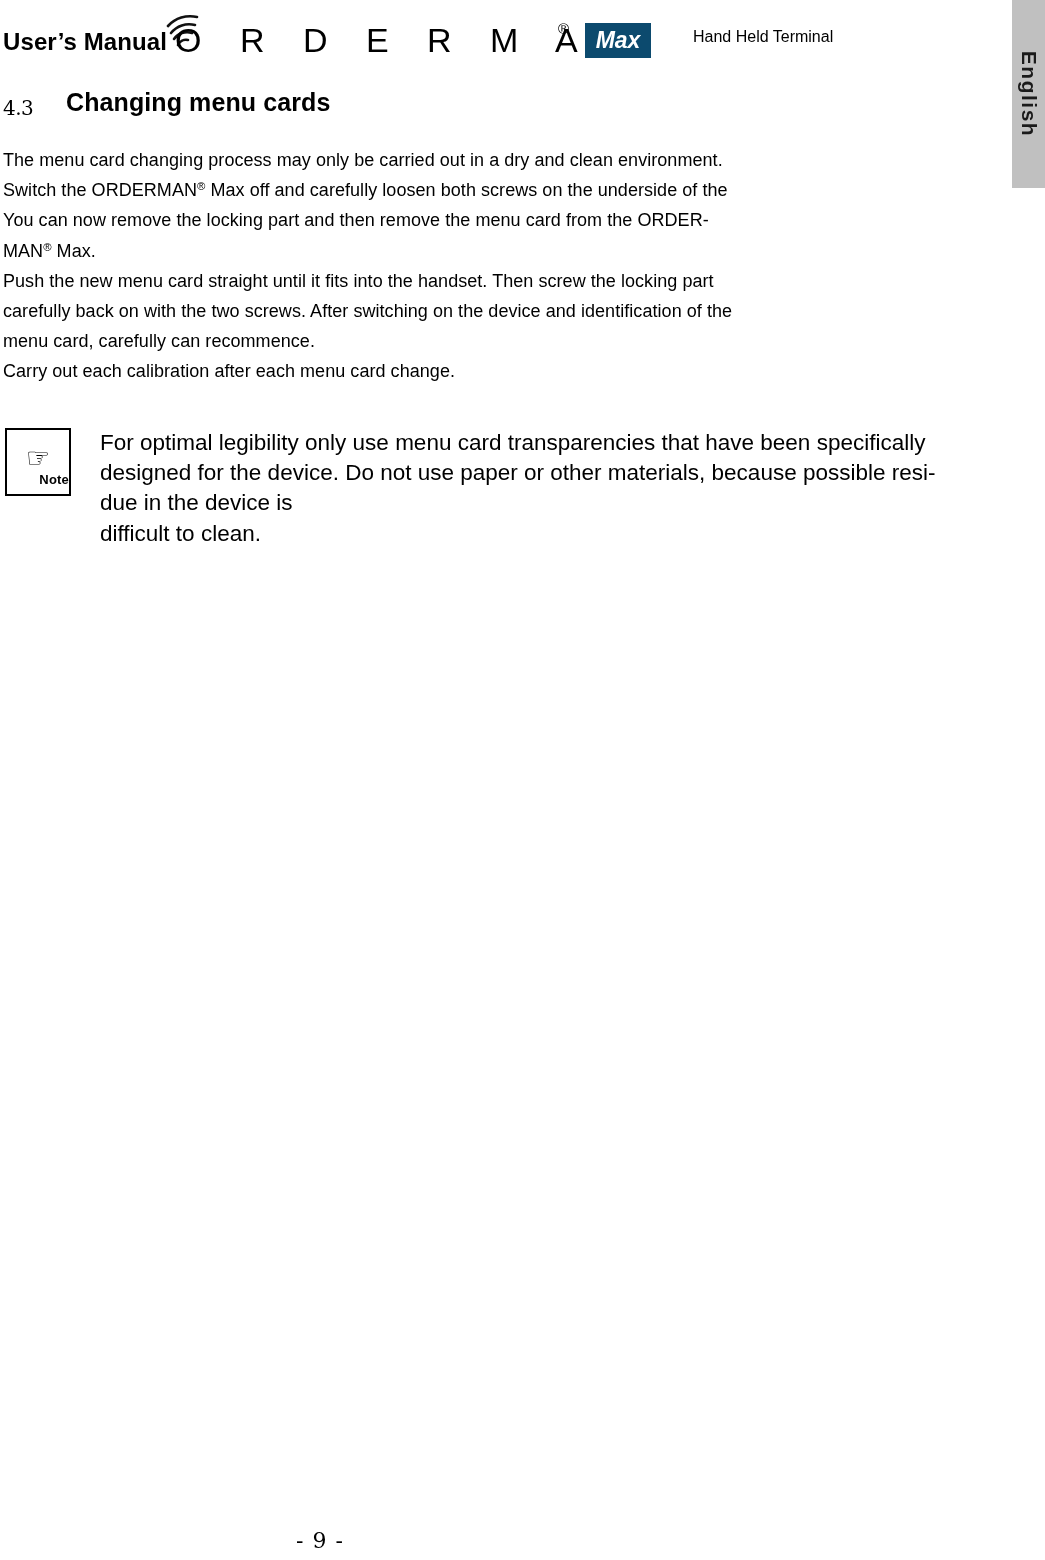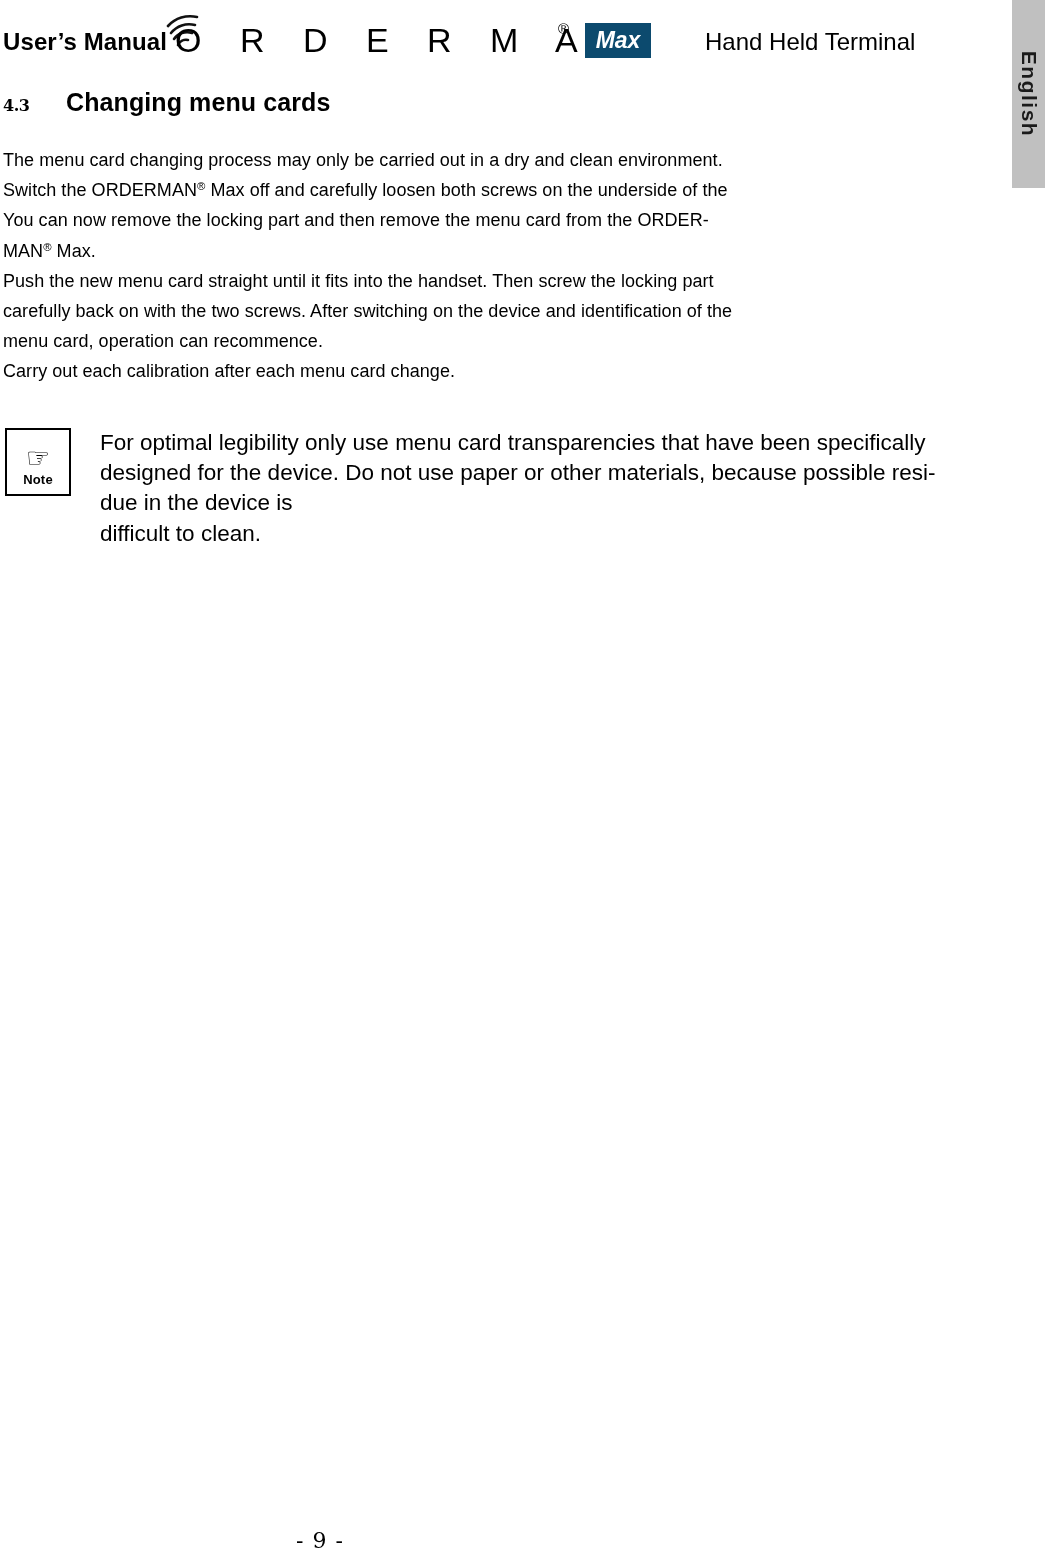--- a/index.html
+++ b/index.html
@@ -112,39 +112,38 @@
     font-size: 23px;
     font-weight: bold;
     font-style: italic;
     letter-spacing: 0px;
     white-space: nowrap;
   }
   #header-right {
     position: absolute;
     left: 690px;
     top: 14px;
-    font-size: 24px;
-    white-space: nowrap;
-    margin-left: 12px;
+    font-size: 16px;
+    white-space: nowrap;
   }
 
   
   #section-heading {
     position: absolute;
     left: 3px;
     top: 88px;
     width: 900px;
     height: 34px;
   }
   #section-number {
     position: absolute;
     left: 0;
     top: 8px;
-    font-size: 16px;
-    font-weight: bold;
+    font-size: 20px;
+    font-weight: normal;
     font-family: "DejaVu Serif", serif;
     letter-spacing: -0.5px;
   }
   #section-title {
     position: absolute;
     left: 63px;
     top: 0;
     font-size: 25px;
     font-weight: bold;
     letter-spacing: 0.1px;
@@ -193,21 +192,21 @@
     transform: translateX(-50%);
     font-size: 27px;
     line-height: 24px;
     font-family: "DejaVu Sans", sans-serif;
   }
   #note-icon-label {
     position: absolute;
     left: 0;
     right: 0;
     top: 42px;
-    text-align: center;
+    text-align: right;
     font-size: 13px;
     font-weight: bold;
     letter-spacing: 0.2px;
   }
   #note-text {
     position: absolute;
     left: 82px;
     top: 0px;
     width: 860px;
     font-size: 22.5px;
@@ -267,21 +266,21 @@
     <span id="section-title">Changing menu cards</span>
   </div>
 
   <div id="body-copy">
     <div class="line">The menu card changing process may only be carried out in a dry and clean environment.</div>
     <div class="line">Switch the ORDERMAN<sup class="reg">®</sup> Max off and carefully loosen both screws on the underside of the</div>
     <div class="line">You can now remove the locking part and then remove the menu card from the ORDER-</div>
     <div class="line">MAN<sup class="reg">®</sup> Max.</div>
     <div class="line">Push the new menu card straight until it fits into the handset. Then screw the locking part</div>
     <div class="line">carefully back on with the two screws. After switching on the device and identification of the</div>
-    <div class="line">menu card, operation can recommence.</div>
+    <div class="line">menu card, carefully can recommence.</div>
     <div class="line">Carry out each calibration after each menu card change.</div>
   </div>
 
   <div id="note-block">
     <div id="note-icon-box">
       <div id="note-hand-icon">☞</div>
       <div id="note-icon-label">Note</div>
     </div>
     <div id="note-text">
       <div class="line">For optimal legibility only use menu card transparencies that have been specifically</div>

